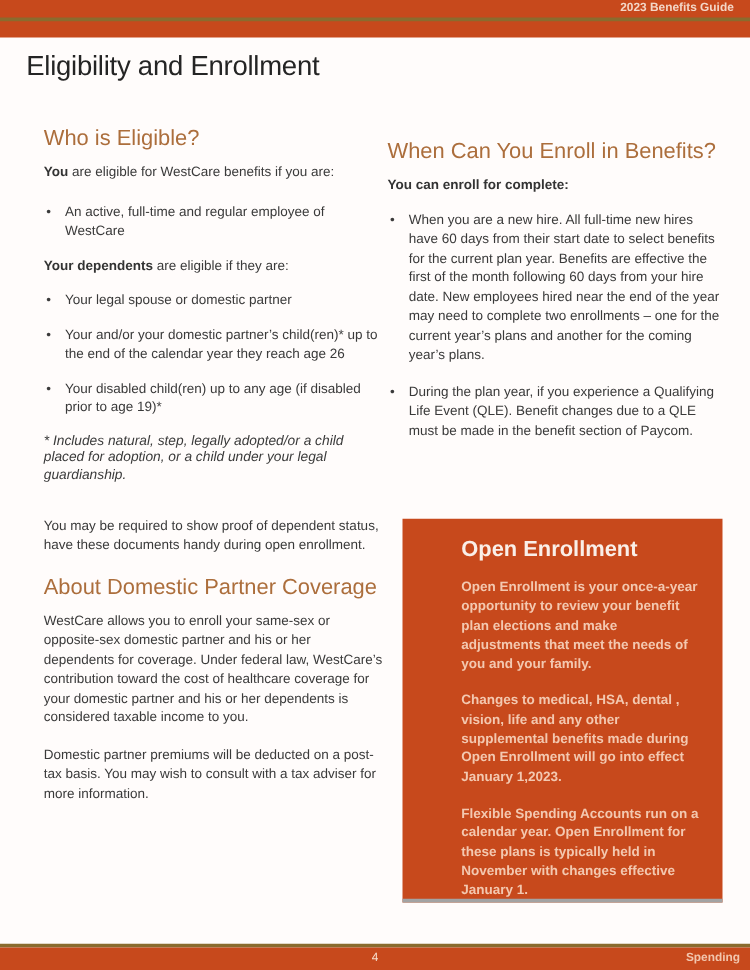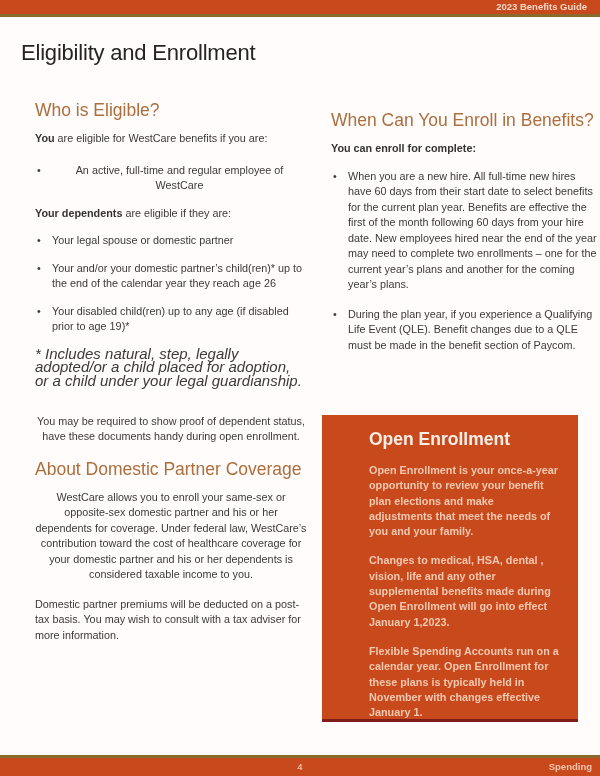--- a/index.html
+++ b/index.html
@@ -3,21 +3,21 @@
 <meta charset="utf-8">
 <style>
   html,body { margin:0; padding:0; background:#e8e8e8; }
   .page {
     position:relative; width:600px; height:776px; margin:0 auto;
     background:#fffcfb; overflow:hidden;
     font-family:"Liberation Sans", sans-serif; color:#3a3a3a;
   }
   
   .topbar {
-    position:absolute; top:0; left:0; width:600px; height:14px;
+    position:absolute; top:0; left:0; width:600px; height:30px;
     background:#C7491C;
   }
   .topbar-accent { position:absolute; top:14px; left:0; width:600px; height:3px; background:#8A6B2E; }
   .topbar-text {
     position:absolute; top:0; right:13px; line-height:14px;
     font-size:9.5px; font-weight:bold; color:#F3D7C7;
   }
   .bottombar-accent { position:absolute; bottom:18px; left:0; width:600px; height:3px; background:#8A6B2E; }
   .bottombar {
     position:absolute; bottom:0; left:0; width:600px; height:18px; background:#C7491C;
@@ -30,46 +30,46 @@
     position:absolute; right:8px; line-height:18px;
     font-size:9.5px; font-weight:bold; color:#F2C6AE;
   }
   
   .doc-title {
     position:absolute; left:21px; top:40px;
     font-size:22px; font-weight:400; color:#242424; letter-spacing:-0.2px;
   }
   
   .col-left  { position:absolute; left:35px;  top:100px; width:272px; }
-  .col-right { position:absolute; left:331px; top:110px; width:270px; }
+  .col-right { position:absolute; left:310px; top:110px; width:270px; }
   h2.section {
     font-size:17.5px; font-weight:400; color:#AC6E3C; margin:0 0 10px 0;
   }
   .body-text { font-size:10.8px; line-height:15.5px; margin:0; }
   .lead-bold { font-weight:bold; color:#333; }
-  .mb14 { margin-bottom:14px;text-align:center; }
+  .mb14 { margin-bottom:14px; }
   .mb16 { margin-bottom:16px; }
   .mb12 { margin-bottom:12px; }
   ul.bullets { list-style:none; margin:0; padding:0; }
   ul.bullets li {
     position:relative; padding-left:17px; margin:0 0 12px 0;
     font-size:10.8px; line-height:15.5px;
   }
   ul.bullets li::before {
     content:"\2022"; position:absolute; left:2px; top:0; font-size:10.8px; color:#3a3a3a;
   }
   .footnote {
-    font-size:15px; line-height:13.8px; font-style:italic;
+    font-size:11px; line-height:13.8px; font-style:italic;
     margin:8px 0 26px 0;
   }
   .gap-sm { margin-bottom:8px; }
   
   .oe-box {
     position:absolute; left:322px; top:415px; width:256px; height:307px;
-    background:#C7491C; border-bottom:3px solid #7f1d1d;
+    background:#C7491C; border-bottom:3px solid #a3a3a3;
     box-sizing:border-box; padding:8px 18px 8px 47px;
   }
   .oe-heading {
     font-size:17.5px; font-weight:bold; color:#FAEFE8; margin:6px 0 13px 0;
   }
   .oe-para {
     font-size:10.8px; line-height:15.3px; font-weight:bold; color:#F3C8B0;
     margin:0 0 14px 0;
   }
 </style>

